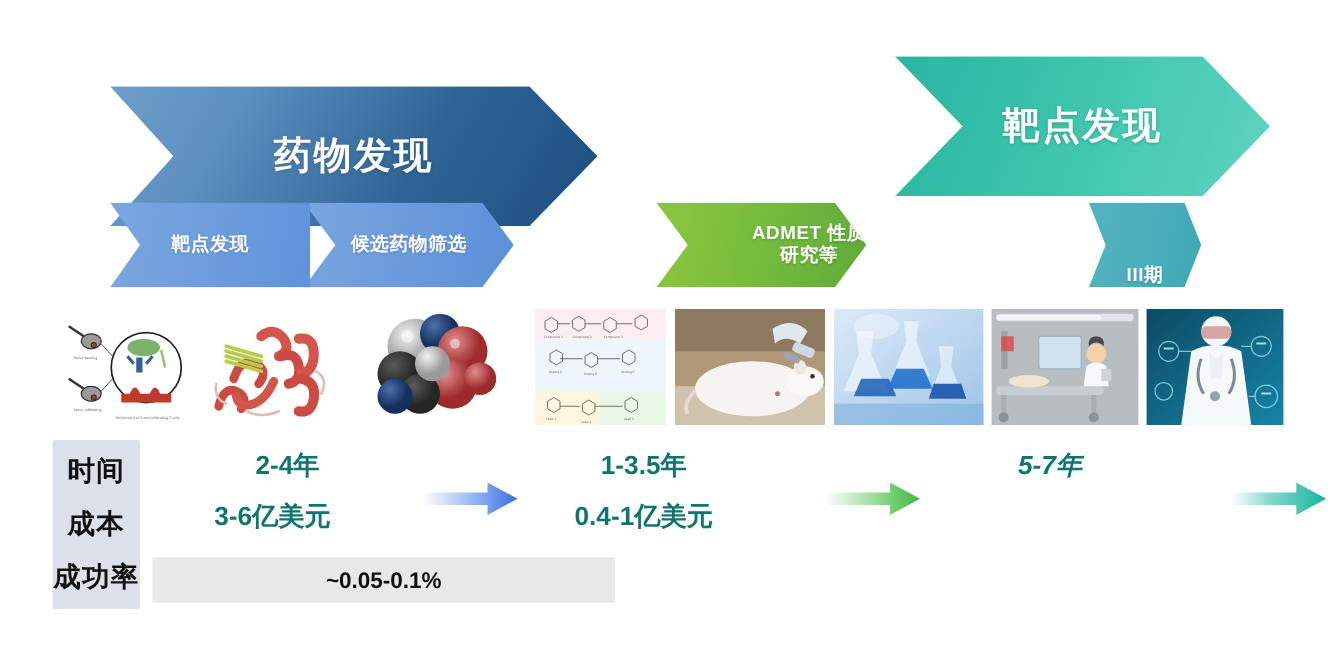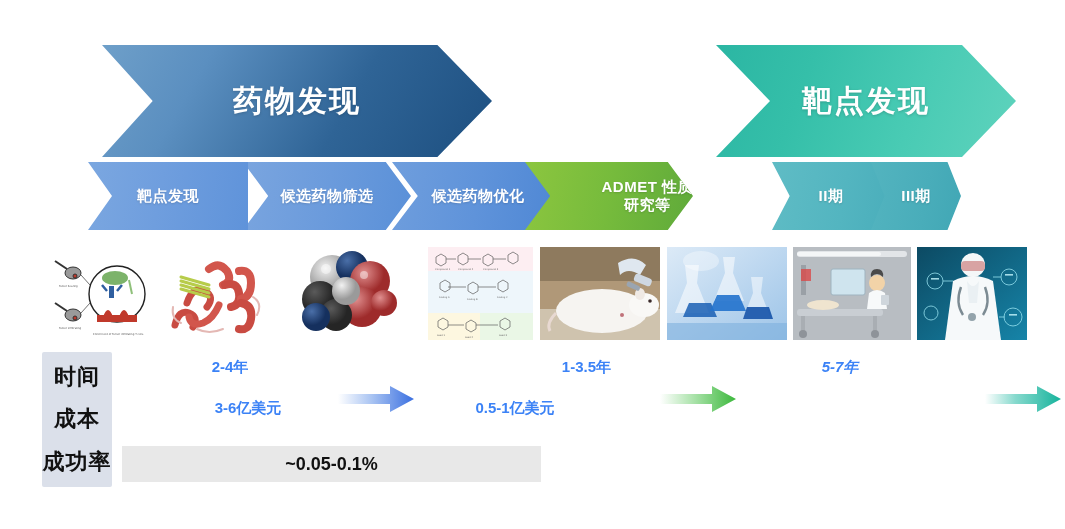--- a/index.html
+++ b/index.html
@@ -34,23 +34,24 @@
     color: #ffffff;
     font-size: 30px;
     font-weight: bold;
     line-height: 1.12;
     text-align: center;
     letter-spacing: 2px;
     text-shadow: 0 1px 3px rgba(0,0,0,.18);
     white-space: pre-line;
   }
   .stage.s1 {
-    left: 102px; width: 390px;
+    left: 88px; width: 390px;
     background: linear-gradient(120deg, #6e9fc9 0%, #5b8fc0 25%, #2f6496 62%, #1d4f80 100%);
     clip-path: polygon(0 0, 86% 0, 100% 50%, 86% 100%, 0 100%, 13% 50%);
+    margin-top: 24px;
   }
   .stage.s2 {
     left: 462px; width: 290px;
     background: linear-gradient(120deg, #a9c7b4 0%, #8fbaa3 35%, #6fab90 75%, #62a285 100%);
     clip-path: polygon(0 0, 81% 0, 100% 50%, 81% 100%, 0 100%, 19% 50%);
   }
   .stage.s3 {
     left: 716px; width: 300px;
     background: linear-gradient(110deg, #2bb6a3 0%, #35bfa9 30%, #49cbb4 65%, #5fd3bd 100%);
     clip-path: polygon(0 0, 82% 0, 100% 50%, 82% 100%, 0 100%, 18% 50%);
@@ -83,21 +84,21 @@
   .sub.teal3  { background: linear-gradient(100deg, #53b4bf 0%, #49adba 60%, #41a7b5 100%); }
   .chev-mid { clip-path: polygon(0 0, 85% 0, 100% 50%, 85% 100%, 0 100%, 15% 50%); }
   .chev-end { clip-path: polygon(0 0, 100% 0, 100% 100%, 0 100%, 15% 50%); }
 
   .sub.n1 { left: 88px;  width: 160px; }
   .sub.n2 { left: 243px; width: 168px; }
   .sub.n3 { left: 392px; width: 172px; }
   .sub.n4 { left: 525px; width: 168px; }
   .sub.n5 { left: 673px; width: 118px; }
   .sub.n6 { left: 772px; width: 118px; }
-  .sub.n7 { left: 871px; width: 90px;  }
+  .sub.n7 { left: 871px; width: 90px; align-items: flex-end;  }
 
   
   .img-strip { position: absolute; left: 0; top: 247px; width: 1065px; height: 93px; }
   .thumb {
     position: absolute; top: 0; height: 93px;
     overflow: hidden;
     background: #fff;
   }
   .thumb > svg { display: block; width: 100%; height: 100%; }
   .t1 { left: 45px;  width: 110px; }
@@ -120,37 +121,37 @@
     display: flex; flex-direction: column;
     justify-content: space-around; align-items: center;
     padding: 4px 0; box-sizing: border-box;
   }
   .label-panel .lab {
     font-size: 22px; font-weight: bold; color: #111; letter-spacing: 1px;
   }
 
   .metric-val {
     position: absolute;
-    font-size: 15px; font-weight: bold; color: #3b82f6;
+    font-size: 21px; font-weight: bold; color: #0f766e;
     text-align: center; white-space: nowrap;
   }
   .time-1 { left: 150px; top: 6px;  width: 160px; }
-  .time-2 { left: 451px; top: 6px;  width: 160px; text-align: right; }
+  .time-2 { left: 435px; top: 6px;  width: 160px; }
   .time-3 { left: 760px; top: 6px;  width: 160px; font-style: italic; }
-  .cost-1 { left: 168px; top: 47px; width: 160px; }
+  .cost-1 { left: 138px; top: 47px; width: 160px; }
   .cost-2 { left: 435px; top: 47px; width: 160px; }
   .cost-3 { left: 760px; top: 47px; width: 160px; }
 
   .rate-bar {
     position: absolute; top: 94px; height: 36px;
     background: #e8e8e8;
     display: flex; align-items: center; justify-content: center;
   }
   .rate-bar span { font-size: 18px; font-weight: bold; color: #111; }
-  .rate-1 { left: 122px; width: 419px; }
+  .rate-1 { left: 122px; width: 370px; }
   .rate-2 { left: 723px; width: 258px; }
 
   .flow-arrow { position: absolute; }
   .fa1 { left: 338px; top: 32px; width: 76px; height: 30px; }
   .fa2 { left: 660px; top: 32px; width: 76px; height: 30px; }
   .fa3 { left: 985px; top: 32px; width: 76px; height: 30px; }
   .flow-arrow svg { display: block; width: 100%; height: 100%; }
 </style>
 </head>
 <body>
@@ -164,29 +165,23 @@
   </div>
 </div>
 
 <div class="sub-row">
   <div class="sub blue2 n2 chev-mid">
     <div class="sub-label">候选药物筛选</div>
   </div>
   <div class="sub blue n1 chev-end">
     <div class="sub-label">靶点发现</div>
   </div>
-  <div class="sub blue3 n3 chev-mid">
-    <div class="sub-label">候选药物优化</div>
-  </div>
   <div class="sub green n4 chev-mid">
     <div class="sub-label">ADMET 性质
 研究等</div>
-  </div>
-  <div class="sub teal2 n6 chev-mid">
-    <div class="sub-label">II期</div>
   </div>
   <div class="sub teal3 n7 chev-mid">
     <div class="sub-label">III期</div>
   </div>
 </div>
 
 <div class="img-strip">
 
   <div class="thumb t1">
     <svg viewBox="0 0 110 93">
@@ -407,21 +402,21 @@
     <div class="lab">时间</div>
     <div class="lab">成本</div>
     <div class="lab">成功率</div>
   </div>
 
   <div class="metric-val time-1">2-4年</div>
   <div class="metric-val time-2">1-3.5年</div>
   <div class="metric-val time-3">5-7年</div>
 
   <div class="metric-val cost-1">3-6亿美元</div>
-  <div class="metric-val cost-2">0.5-1亿美元</div>
+  <div class="metric-val cost-2">0.4-1亿美元</div>
 
   <div class="rate-bar rate-1">
     <span>~0.05-0.1%</span>
   </div>
 
   <div class="flow-arrow fa1">
     <svg viewBox="0 0 76 30">
       <defs>
           <linearGradient id="ag1" x1="0" y1="0" x2="1" y2="0">
         <stop offset="0" stop-color="#ffffff"></stop>

